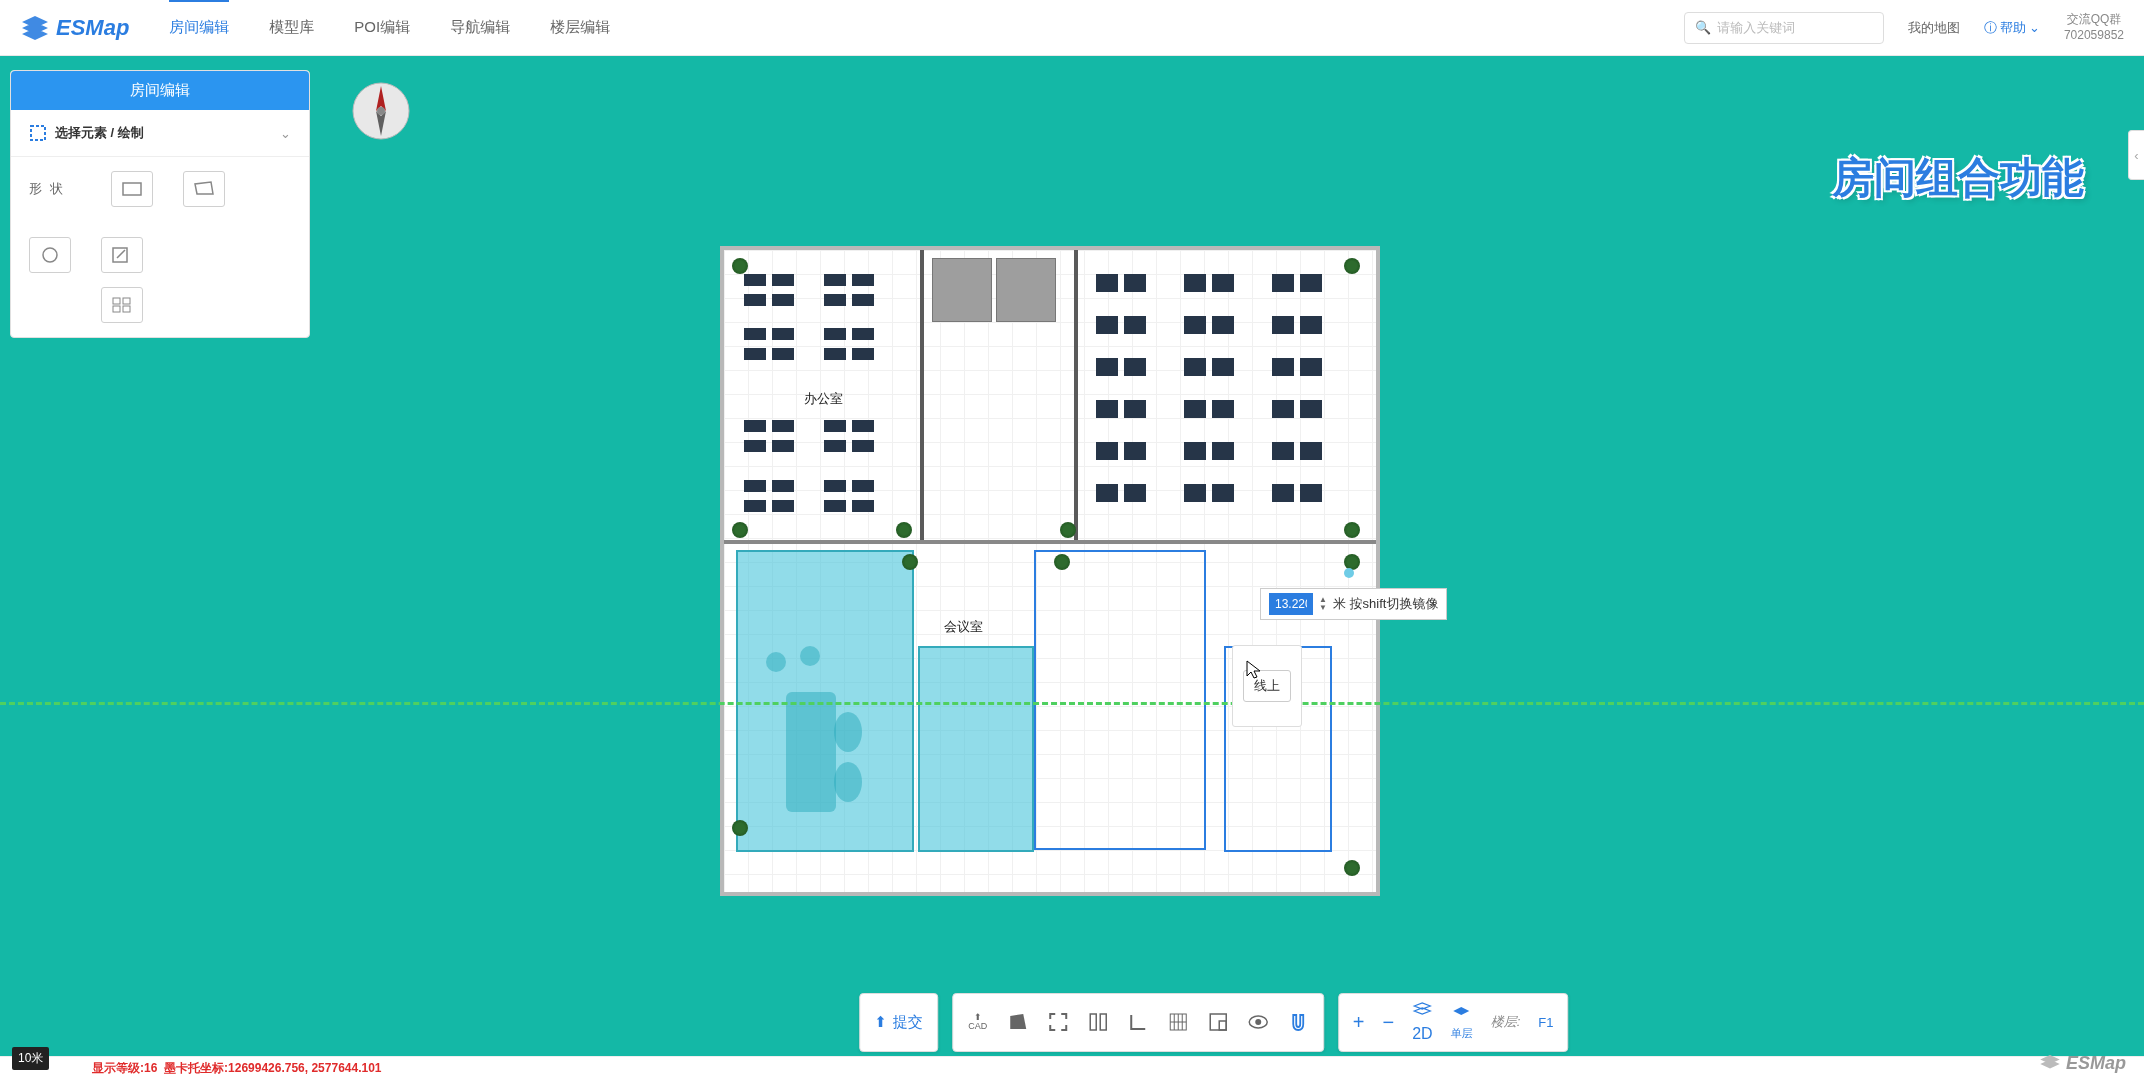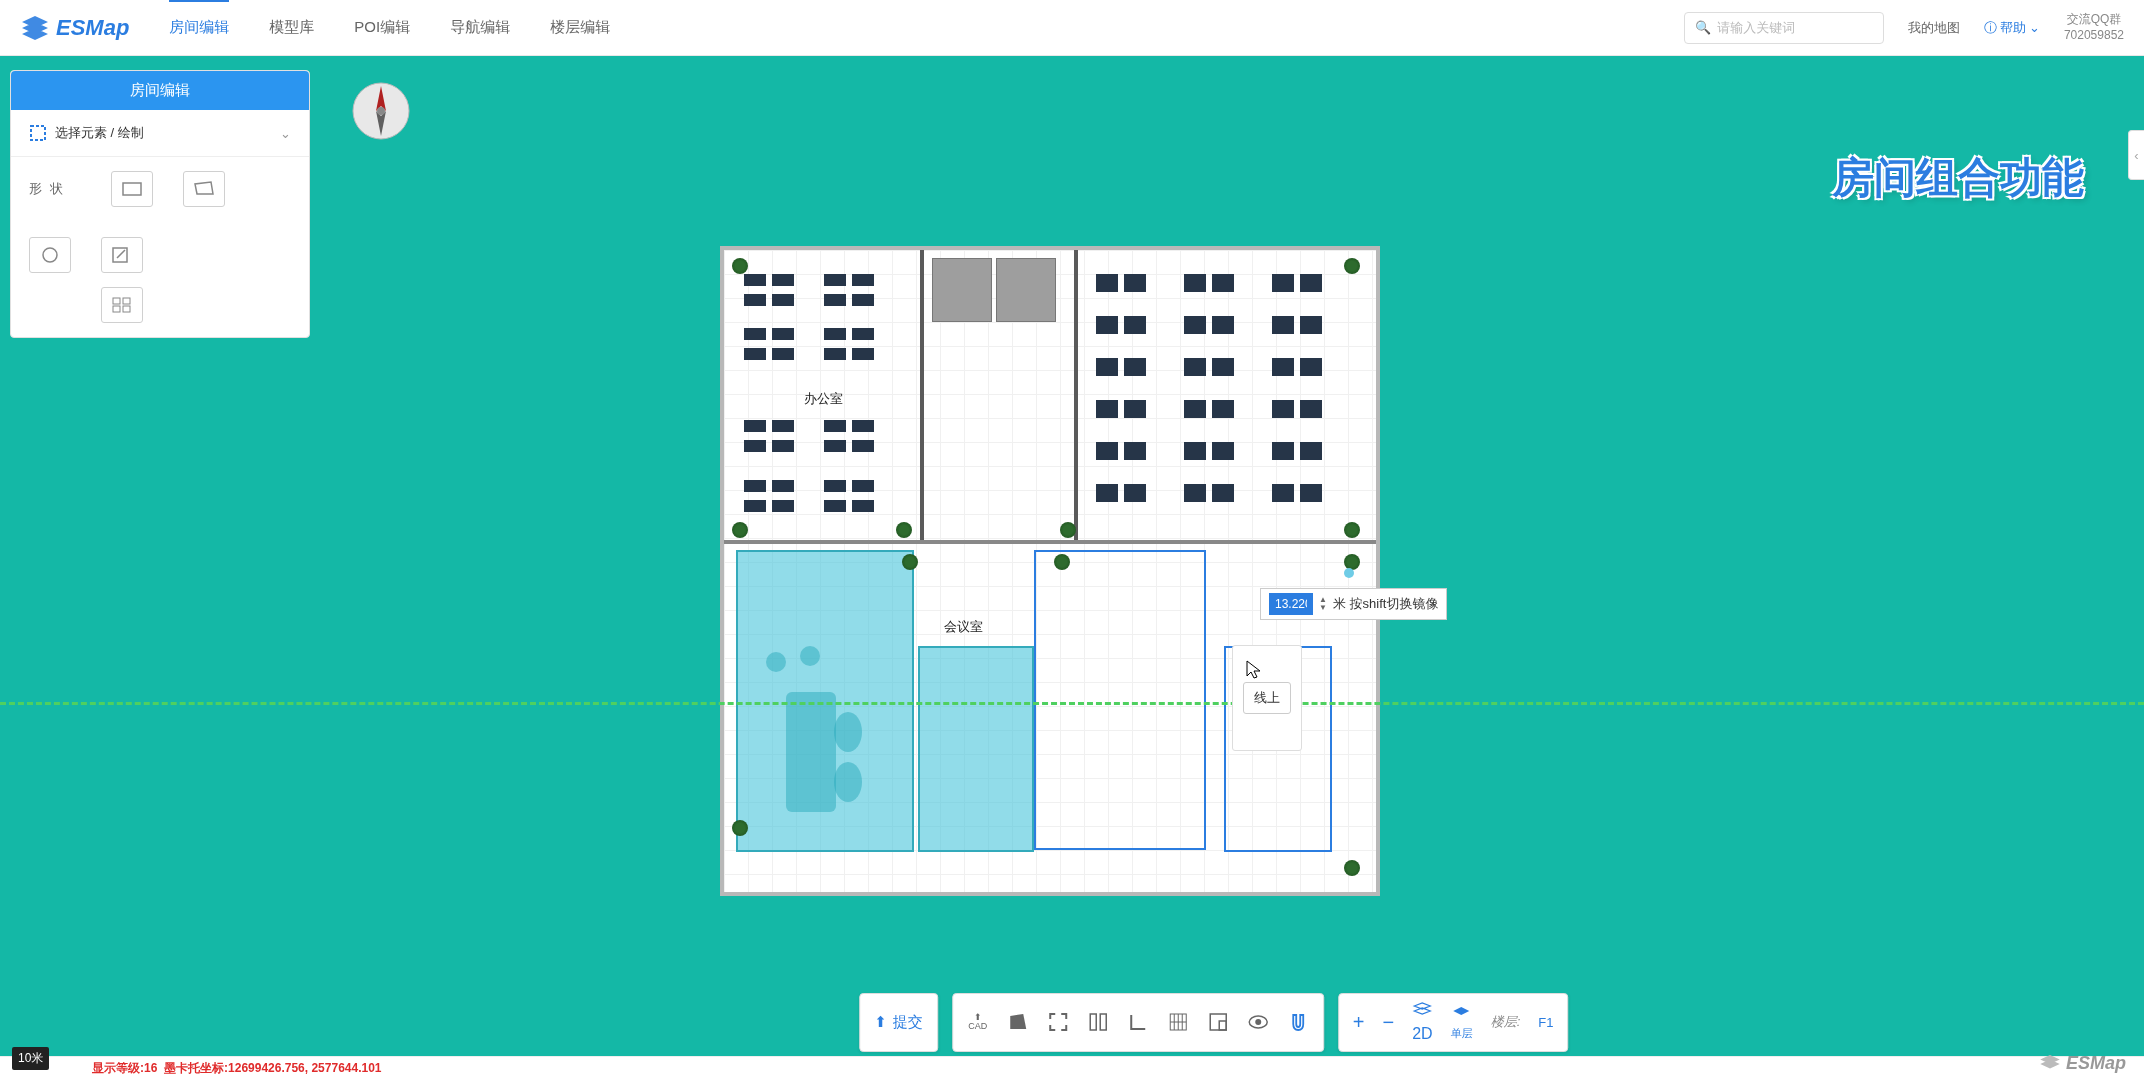--- a/index.html
+++ b/index.html
@@ -16,21 +16,21 @@
     .search-box { border: 1px solid #ddd; border-radius: 4px; padding: 6px 10px; display: flex; align-items: center; width: 200px; color: #bbb; }
     .search-icon { margin-right: 6px; }
     .header-link { color: #666; cursor: pointer; }
     .help-link { color: #2b7de0; display: flex; align-items: center; gap: 3px; }
     .qq-group { text-align: center; color: #888; font-size: 12px; line-height: 1.3; }
     
     
     .left-panel { position: absolute; top: 70px; left: 10px; width: 300px; background: #fff; border: 1px solid #e0e0e0; border-radius: 4px; z-index: 50; }
     .panel-header { background: #2b95f0; color: #fff; text-align: center; padding: 10px; font-size: 15px; border-radius: 4px 4px 0 0; }
     .panel-section { padding: 14px 18px; border-bottom: 1px solid #eee; display: flex; align-items: center; justify-content: space-between; }
-    .section-title { display: flex; align-items: center; gap: 8px; font-weight: 400; }
+    .section-title { display: flex; align-items: center; gap: 8px; font-weight: 700; }
     .chevron { color: #999; }
     .shapes-row { padding: 14px 18px; display: flex; align-items: center; gap: 30px; flex-wrap: wrap; }
     .shapes-label { color: #666; margin-right: 10px; letter-spacing: 8px; }
     .shape-btn { width: 42px; height: 36px; border: 1px solid #d0d0d0; border-radius: 3px; display: flex; align-items: center; justify-content: center; cursor: pointer; }
     .shape-btn svg { width: 22px; height: 18px; }
     .shapes-row2 { padding: 0 18px 14px 90px; }
     
     
     .compass { position: absolute; top: 80px; left: 350px; width: 62px; height: 62px; z-index: 40; }
     
@@ -63,21 +63,21 @@
     
     
     .plant { position: absolute; width: 16px; height: 16px; background: radial-gradient(circle, #2d6b2d 40%, #1a4a1a 100%); border-radius: 50%; }
     
     
     .measure-box { position: absolute; left: 1260px; top: 588px; background: #fff; border: 1px solid #ccc; padding: 4px 8px; display: flex; align-items: center; gap: 6px; z-index: 60; font-size: 13px; }
     .measure-input { width: 44px; border: 2px solid #2b7de0; background: #2b7de0; color: #fff; padding: 2px 4px; font-size: 12px; }
     .measure-spinner { display: flex; flex-direction: column; font-size: 8px; color: #666; line-height: 1; }
     
     
-    .tooltip-box { position: absolute; left: 1232px; top: 645px; background: #fff; border: 1px solid #ddd; border-radius: 3px; padding: 36px 10px; z-index: 55; }
+    .tooltip-box { position: absolute; left: 1232px; top: 645px; background: #fff; border: 1px solid #ddd; border-radius: 3px; padding: 24px 10px; z-index: 55; }
     .tooltip-inner { border: 1px solid #ccc; border-radius: 3px; padding: 6px 10px; font-size: 13px; }
     .cursor-arrow { position: absolute; left: 1246px; top: 660px; z-index: 70; font-size: 16px; }
     
     
     .marker { position: absolute; width: 10px; height: 10px; border-radius: 50%; }
     
     
     .bottom-bar { position: absolute; bottom: 28px; left: 50%; transform: translateX(-30%); display: flex; gap: 14px; z-index: 80; }
     .tb-group { background: #fff; border: 1px solid #ddd; border-radius: 4px; display: flex; align-items: center; padding: 8px 14px; gap: 18px; box-shadow: 0 1px 3px rgba(0,0,0,0.08); }
     .tb-btn { display: flex; align-items: center; gap: 6px; cursor: pointer; color: #666; }

